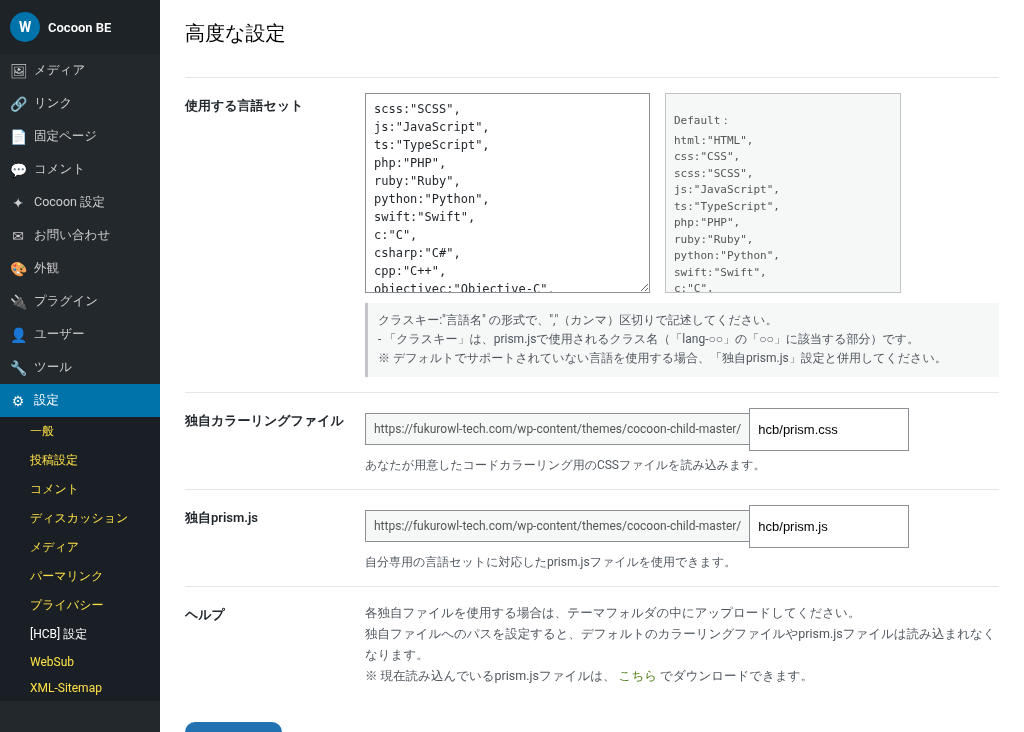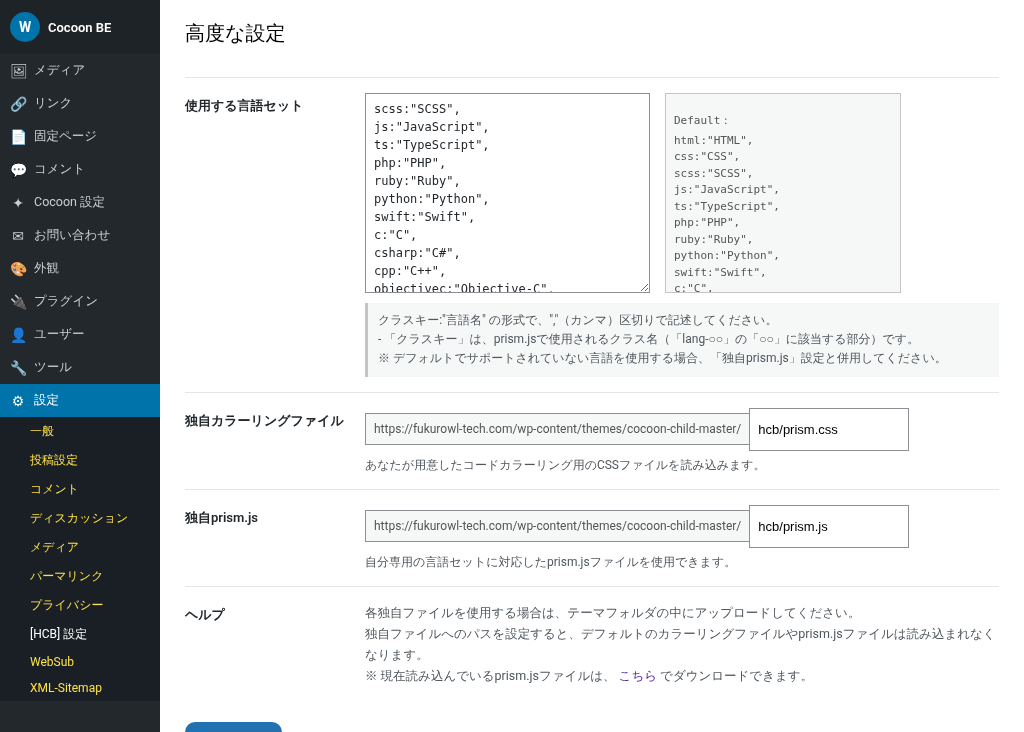--- a/index.html
+++ b/index.html
@@ -178,21 +178,21 @@
       margin-top: 4px;
     }
 
     
     .help-block {
       font-size: 12.5px;
       color: #50575e;
       line-height: 1.7;
     }
     .help-block a {
-      color: #4c1d95;
+      color: #4d7c0f;
       text-decoration: none;
     }
 
     
     .save-button {
       background: #2271b1;
       color: #fff;
       border: none;
       padding: 8px 16px;
       font-size: 13px;

